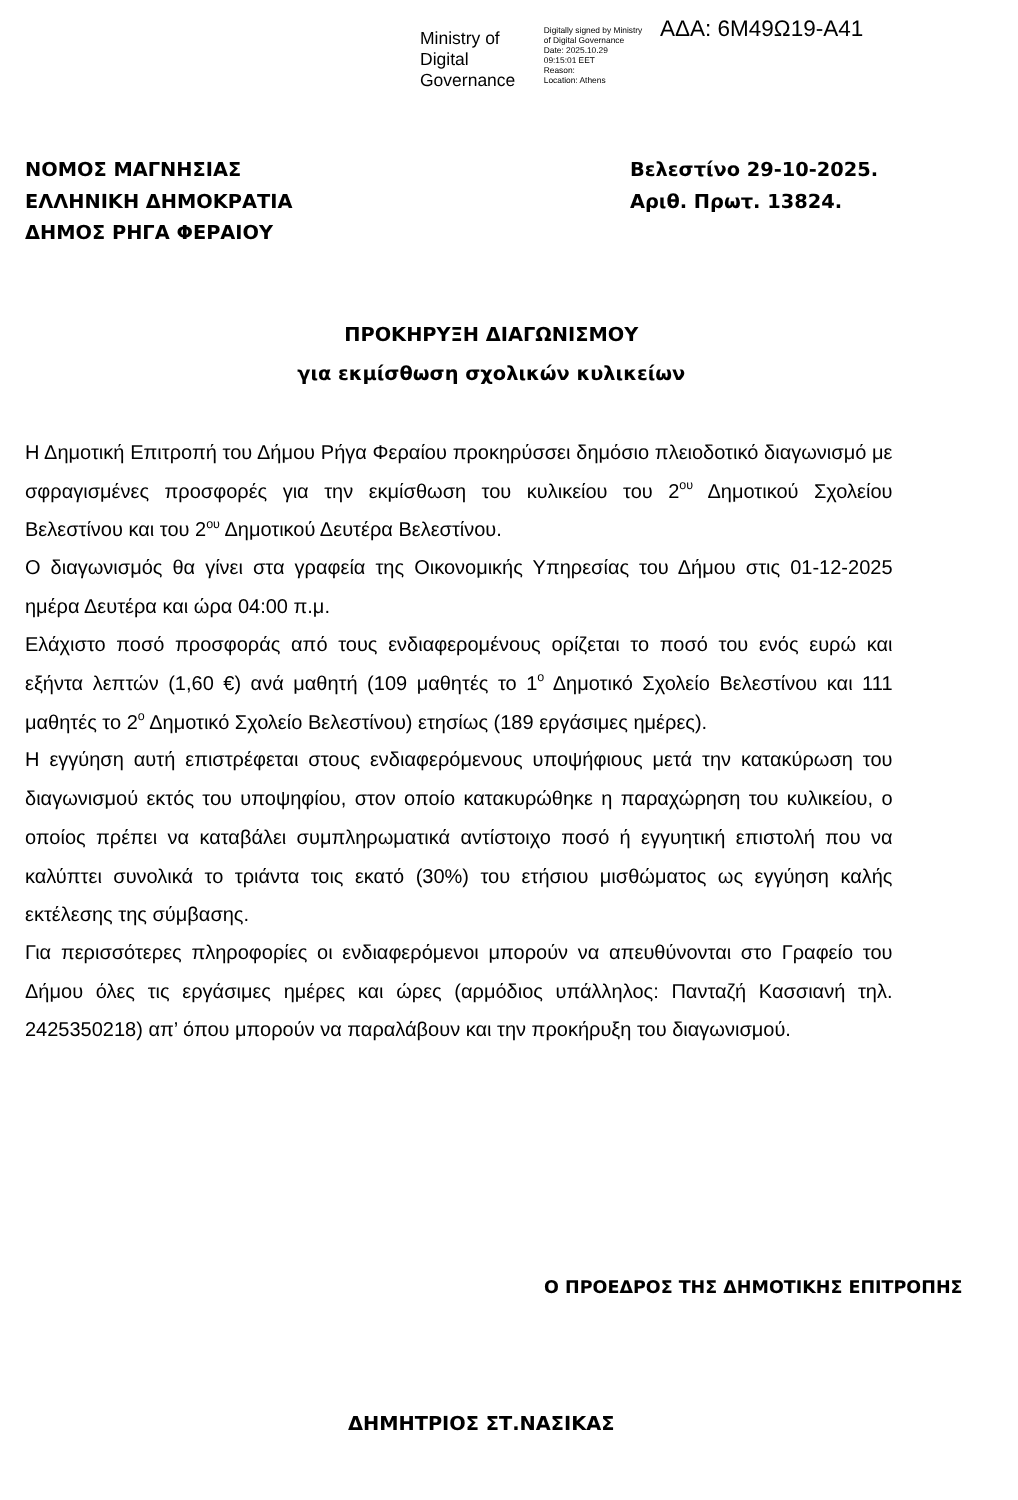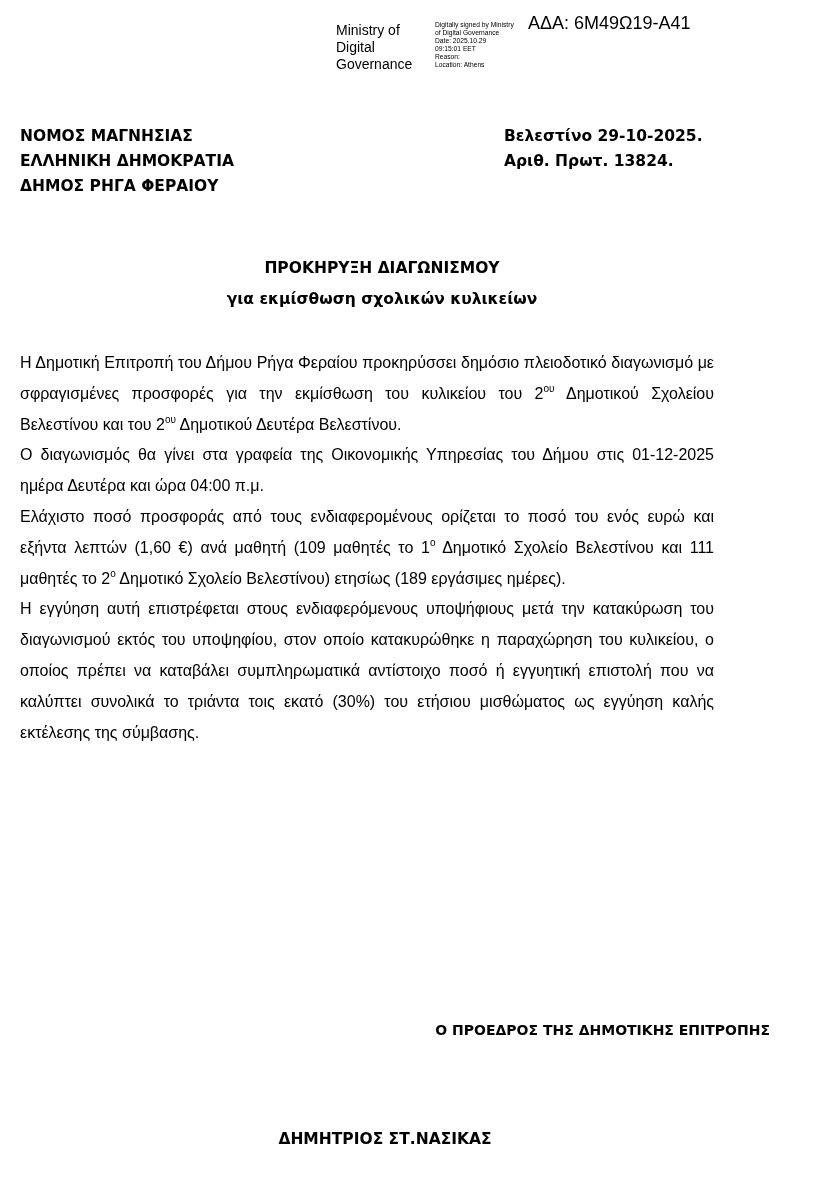--- a/index.html
+++ b/index.html
@@ -4,21 +4,21 @@
 <style>
   html, body { margin: 0; padding: 0; background: #ffffff; }
   body { width: 814px; height: 1200px; position: relative; overflow: hidden; color: #000; }
   .abs { position: absolute; }
   .ada { left: 528px; top: 0px; font-family: "Liberation Sans", sans-serif; font-size: 18px; line-height: 22px; white-space: nowrap; margin-top: 12px; }
   .ministry { left: 336px; top: 22px; font-family: "Liberation Sans", sans-serif; font-size: 14px; line-height: 17px; }
   .sig { left: 435px; top: 21px; font-family: "Liberation Sans", sans-serif; font-size: 6.7px; line-height: 8px; white-space: nowrap; }
   .hdr { font-family: "DejaVu Sans", sans-serif; font-weight: bold; font-size: 15.5px; line-height: 25px; white-space: nowrap; }
   .hdr-left { left: 20px; top: 124px; }
   .hdr-right { left: 504px; top: 124px; }
-  .title { left: 0; width: 764px; text-align: center; font-family: "DejaVu Sans", sans-serif; font-weight: bold; font-size: 15.5px; white-space: nowrap; }
+  .title { left: 0; width: 764px; text-align: center; font-family: "DejaVu Sans", sans-serif; font-weight: bold; font-size: 15.5px; white-space: nowrap; padding-left: 11px; }
   .title1 { top: 259px; }
   .title2 { top: 290px; }
   .body-text { left: 20px; top: 348px; width: 694px; font-family: "Liberation Sans", sans-serif; font-size: 16px; line-height: 30.8px; }
   .body-text p { margin: 0; text-align: justify; text-align-last: left; }
   .body-text sup { font-size: 10px; line-height: 0; vertical-align: 7px; }
   .sign1 { left: 0; width: 770px; text-align: right; top: 1022px; font-family: "DejaVu Sans", sans-serif; font-weight: bold; font-size: 14px; white-space: nowrap; }
   .sign2 { left: 0; width: 770px; text-align: center; top: 1130px; font-family: "DejaVu Sans", sans-serif; font-weight: bold; font-size: 15.5px; white-space: nowrap; }
 </style>
 </head>
 <body>
@@ -52,16 +52,17 @@
 </div>
 
 <div class="abs title title1">ΠΡΟΚΗΡΥΞΗ ΔΙΑΓΩΝΙΣΜΟΥ</div>
 <div class="abs title title2">για εκμίσθωση σχολικών κυλικείων</div>
 
 <div class="abs body-text">
   <p><span>Η Δημοτική Επιτροπή του Δήμου Ρήγα Φεραίου προκηρύσσει δημόσιο πλειοδοτικό διαγωνισμό με σφραγισμένες προσφορές για την εκμίσθωση του κυλικείου του 2</span><sup>ου</sup><span> Δημοτικού Σχολείου Βελεστίνου και του 2</span><sup>ου</sup><span> Δημοτικού Δευτέρα Βελεστίνου.</span></p>
   <p>Ο διαγωνισμός θα γίνει στα γραφεία της Οικονομικής Υπηρεσίας του Δήμου στις 01-12-2025  ημέρα Δευτέρα  και ώρα 04:00 π.μ.</p>
   <p><span>Ελάχιστο ποσό προσφοράς από τους ενδιαφερομένους ορίζεται το ποσό του ενός ευρώ και εξήντα λεπτών (1,60 €) ανά μαθητή (109 μαθητές το 1</span><sup>ο</sup><span> Δημοτικό Σχολείο Βελεστίνου και 111 μαθητές το 2</span><sup>ο</sup><span> Δημοτικό Σχολείο Βελεστίνου) ετησίως (189 εργάσιμες ημέρες).</span></p>
   <p>Η εγγύηση αυτή επιστρέφεται στους ενδιαφερόμενους υποψήφιους μετά την κατακύρωση του διαγωνισμού εκτός του υποψηφίου, στον οποίο κατακυρώθηκε η παραχώρηση του κυλικείου, ο οποίος πρέπει να καταβάλει συμπληρωματικά αντίστοιχο ποσό ή εγγυητική επιστολή που να καλύπτει συνολικά το τριάντα τοις εκατό (30%) του ετήσιου μισθώματος ως εγγύηση καλής εκτέλεσης της σύμβασης.</p>
+  <p>Για περισσότερες πληροφορίες οι ενδιαφερόμενοι μπορούν να απευθύνονται στο Γραφείο του Δήμου όλες τις εργάσιμες ημέρες και ώρες (αρμόδιος υπάλληλος: Πανταζή Κασσιανή τηλ. 2425350218) απ’ όπου μπορούν να παραλάβουν και την προκήρυξη του διαγωνισμού.</p>
 </div>
 
 <div class="abs sign1">Ο  ΠΡΟΕΔΡΟΣ ΤΗΣ ΔΗΜΟΤΙΚΗΣ ΕΠΙΤΡΟΠΗΣ</div>
 <div class="abs sign2">ΔΗΜΗΤΡΙΟΣ ΣΤ.ΝΑΣΙΚΑΣ</div>
 
 </body></html>

